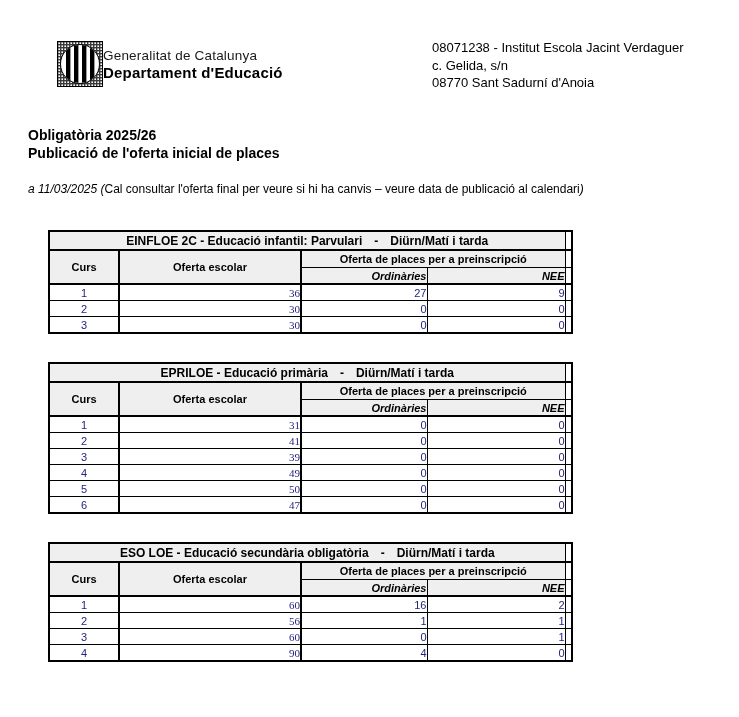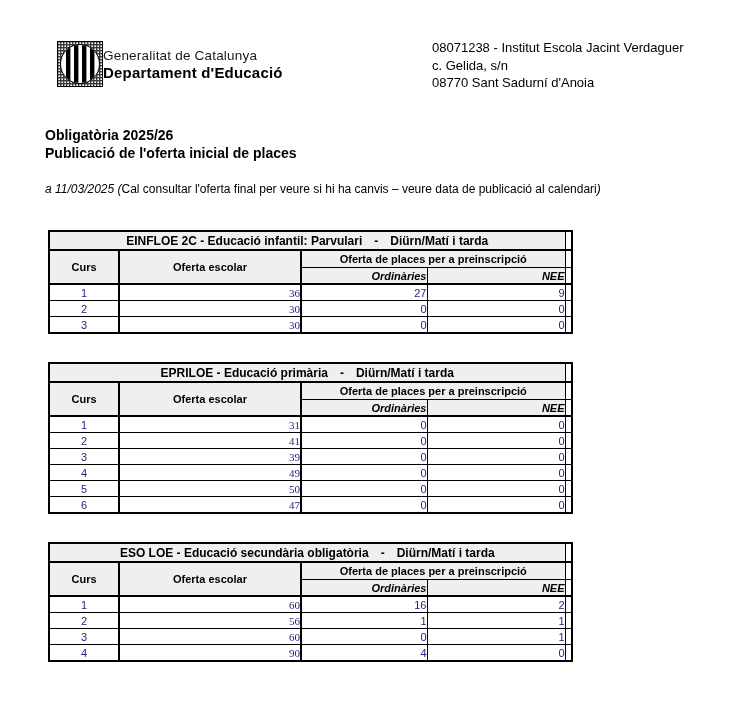--- a/index.html
+++ b/index.html
@@ -7,21 +7,21 @@
         font-family:"Liberation Sans", sans-serif;color:#000;}
 
   
   .logo-block{position:absolute;left:57px;top:41px;display:flex;align-items:center;gap:0;}
   .org-lines{display:flex;flex-direction:column;justify-content:center;}
   .org-name{font-size:13.5px;color:#1a1a1a;letter-spacing:.2px;}
   .dept-name{font-size:15px;font-weight:bold;letter-spacing:.2px;margin-top:1px;}
   .school-block{position:absolute;left:432px;top:39px;font-size:13px;line-height:17.5px;}
 
   
-  .intro{position:absolute;left:45px;top:126px;}
+  .intro{position:absolute;left:28px;top:126px;}
   .intro-l1,.intro-l2{font-size:14px;font-weight:bold;line-height:18px;}
   .intro-l3{font-size:12px;line-height:17px;margin-top:19px;}
   .it{font-style:italic;}
 
   
   .tables{position:absolute;left:48px;top:230px;width:523px;}
   table.offer-table{border-collapse:collapse;table-layout:fixed;width:523px;
       border:2px solid var(--border,#000);margin:0 0 28px 0;font-size:11px;}
   table.offer-table td,table.offer-table th{padding:0;overflow:hidden;}
   .c-title{background:var(--hdr-bg,#efefef);font-weight:bold;font-size:12px;text-align:center;

